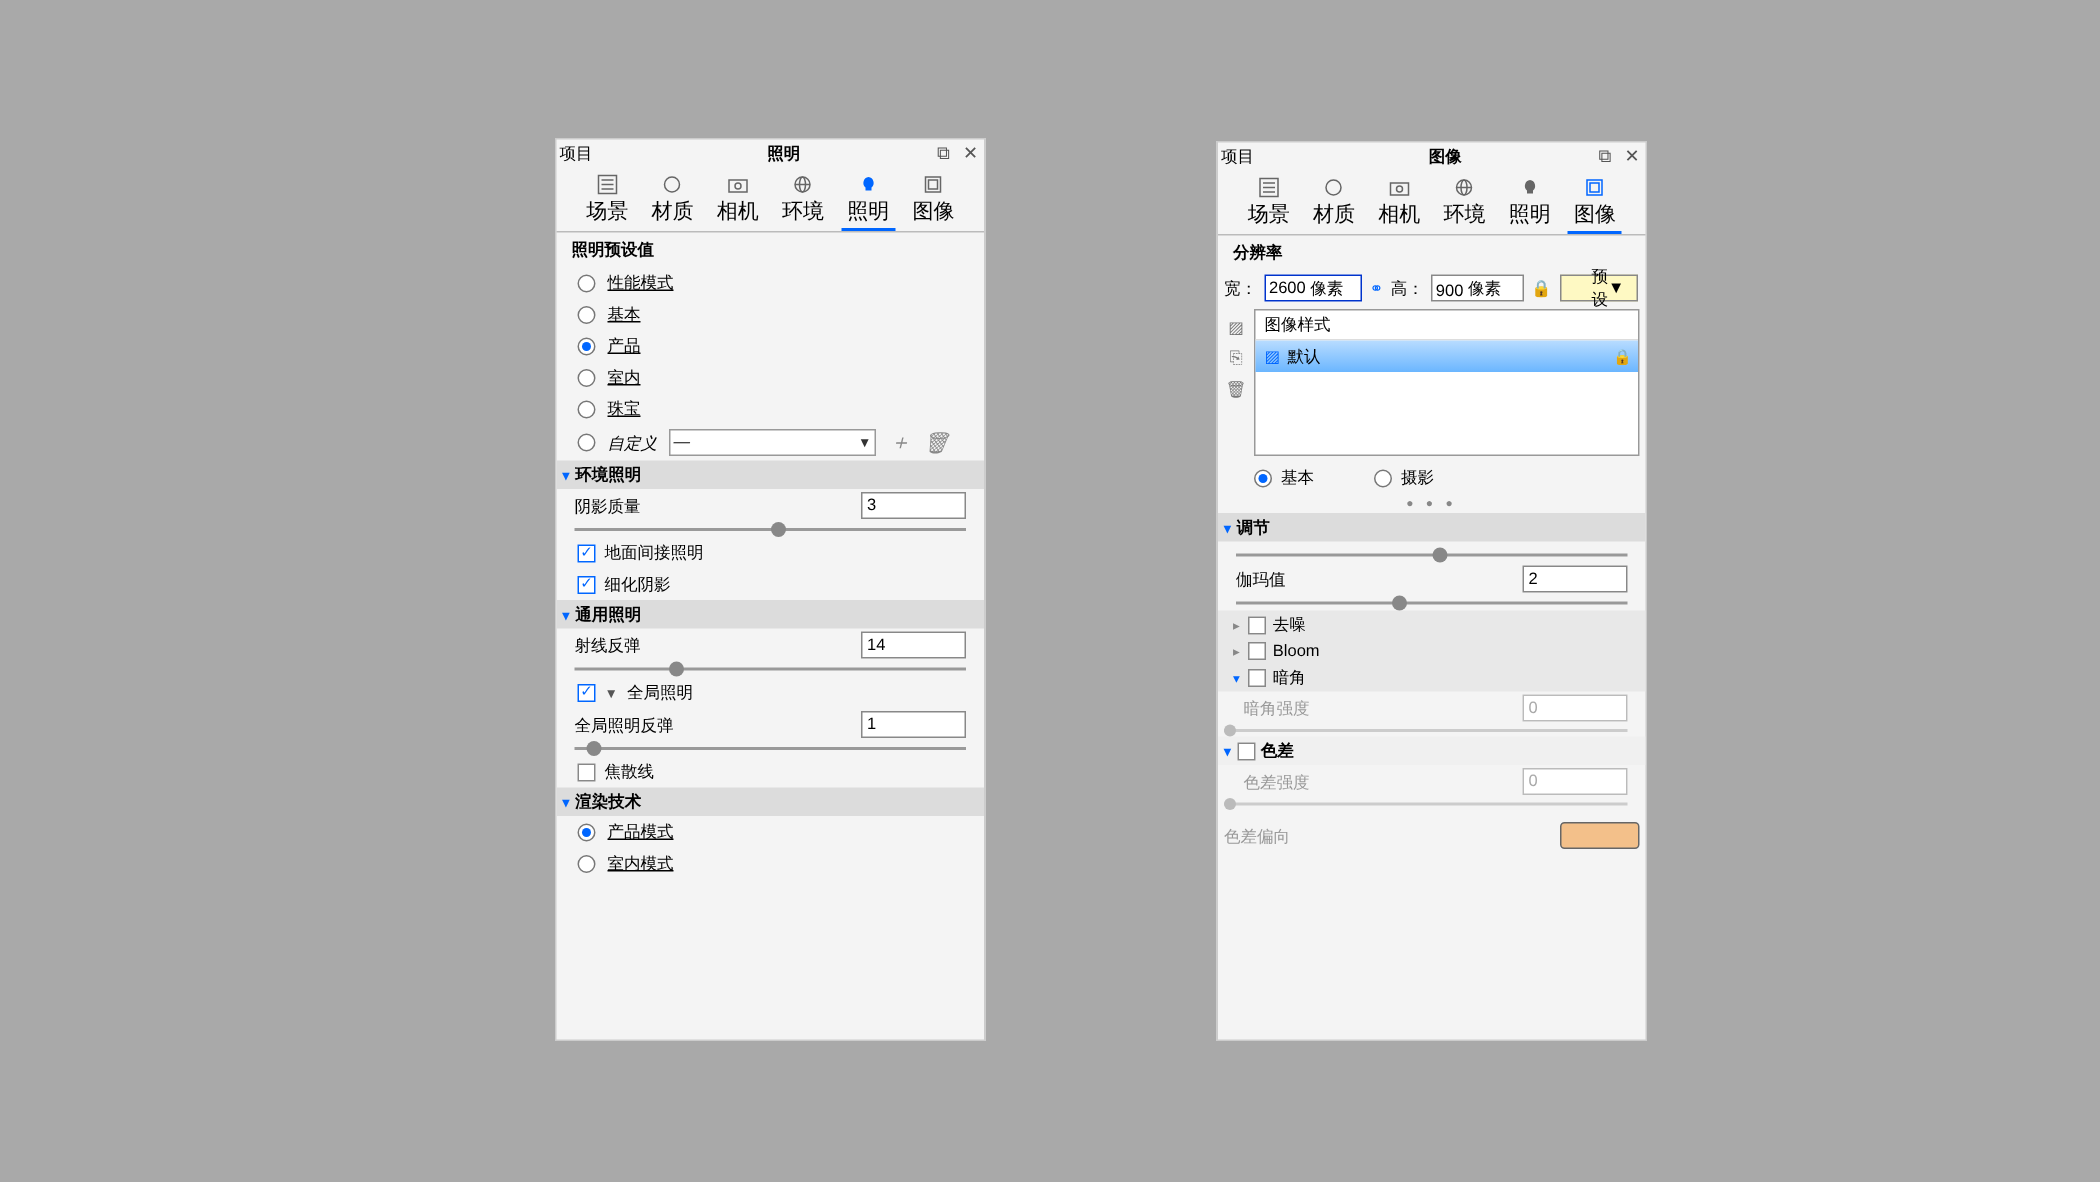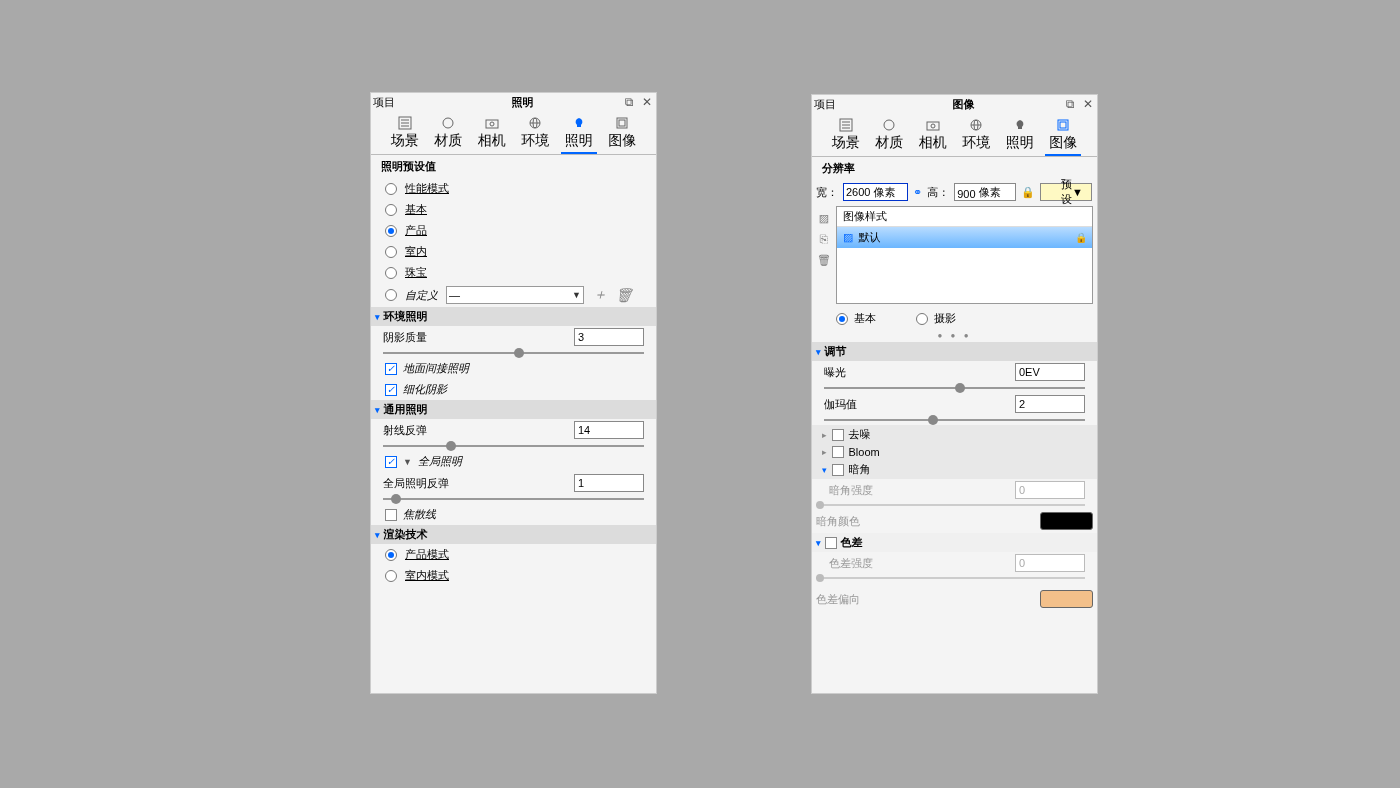--- a/index.html
+++ b/index.html
@@ -28,21 +28,21 @@
 .sel .caret { font-size: 9px; color: #333; }
 .iconbtn { width: 16px; height: 16px; display: flex; align-items: center; justify-content: center; color: #888; cursor: pointer; font-size: 14px; }
 .section-header { background: #dcdcdc; padding: 2px 4px; display: flex; align-items: center; gap: 4px; font-weight: bold; font-size: 11px; }
 .chevron { color: #0066ff; font-size: 9px; }
 .chevron-gray { color: #888; font-size: 9px; }
 .slider-row { padding: 2px 12px 0 12px; text-align: right; }
 .slider-row-top { display: flex; justify-content: space-between; align-items: center; }
 .num-input { width: 70px; height: 18px; border: 1px solid #888; background: #fff; font-size: 11px; padding: 0 3px; display: flex; align-items: center; }
 .slider-track { height: 2px; background: #999; position: relative; margin: 6px 0 4px 0; }
 .slider-thumb { width: 10px; height: 10px; background: #888; border-radius: 50%; position: absolute; top: -4px; }
-.check-row { display: flex; align-items: center; padding: 3px 14px; gap: 6px; font-style: italic; }
+.check-row { display: flex; align-items: center; padding: 3px 14px; gap: 6px; }
 .checkbox { width: 12px; height: 12px; border: 1px solid #0066ff; background: #fff; display: flex; align-items: center; justify-content: center; }
 .checkbox.checked::after { content: "✓"; color: #0066ff; font-size: 10px; line-height: 1; }
 .checkbox-plain { width: 12px; height: 12px; border: 1px solid #888; background: #fff; }
 .res-row { display: flex; align-items: center; gap: 5px; padding: 3px 2px 3px 4px; font-size: 11px; }
 .res-input { width: 65px; height: 18px; border: 1px solid #0033cc; background: #fff; font-size: 11px; padding: 0 2px; display: flex; align-items: center; }
 .res-input2 { width: 62px; height: 18px; border: 1px solid #888; background: #fff; font-size: 11px; padding: 0 2px; display: flex; align-items: flex-end; }
 .link-icon { color: #0066ff; font-size: 11px; }
 .lock-icon { color: #0066ff; font-size: 11px; }
 .preset-sel { width: 52px; height: 18px; border: 1px solid #888; background: #fef9c3; display: flex; align-items: center; justify-content: space-between; padding: 0 20px; font-size: 11px; }
 .style-block { display: flex; padding: 2px 4px 4px 4px; gap: 4px; }
@@ -343,24 +343,20 @@
           <span>摄影</span>
         </span>
     </div>
     <div class="dots">● ● ●</div>
 
     <div class="section-header">
         <span class="chevron">▾</span>
         <span>调节</span>
       </div>
     <div class="slider-row">
-      <div class="slider-row-top">
-          <span>曝光</span>
-          <span class="num-input">0EV</span>
-        </div>
       <div class="slider-track">
           <span class="slider-thumb" style="left:50%"></span>
         </div>
     </div>
     <div class="slider-row">
       <div class="slider-row-top">
           <span>伽玛值</span>
           <span class="num-input">2</span>
         </div>
       <div class="slider-track">
@@ -386,24 +382,20 @@
 
     <div class="disabled-row">
       <div class="top">
           <span>暗角强度</span>
           <span class="disabled-input">0</span>
         </div>
       <div class="disabled-track">
           <span class="disabled-thumb"></span>
         </div>
     </div>
-    <div class="color-row">
-        <span>暗角颜色</span>
-        <span class="color-swatch swatch-black"></span>
-      </div>
 
     <div class="section-header" style="background:#f0f0f0">
         <span class="chevron">▾</span>
         <span class="checkbox-plain"></span>
         <span>色差</span>
       </div>
     <div class="disabled-row">
       <div class="top">
           <span>色差强度</span>
           <span class="disabled-input">0</span>

